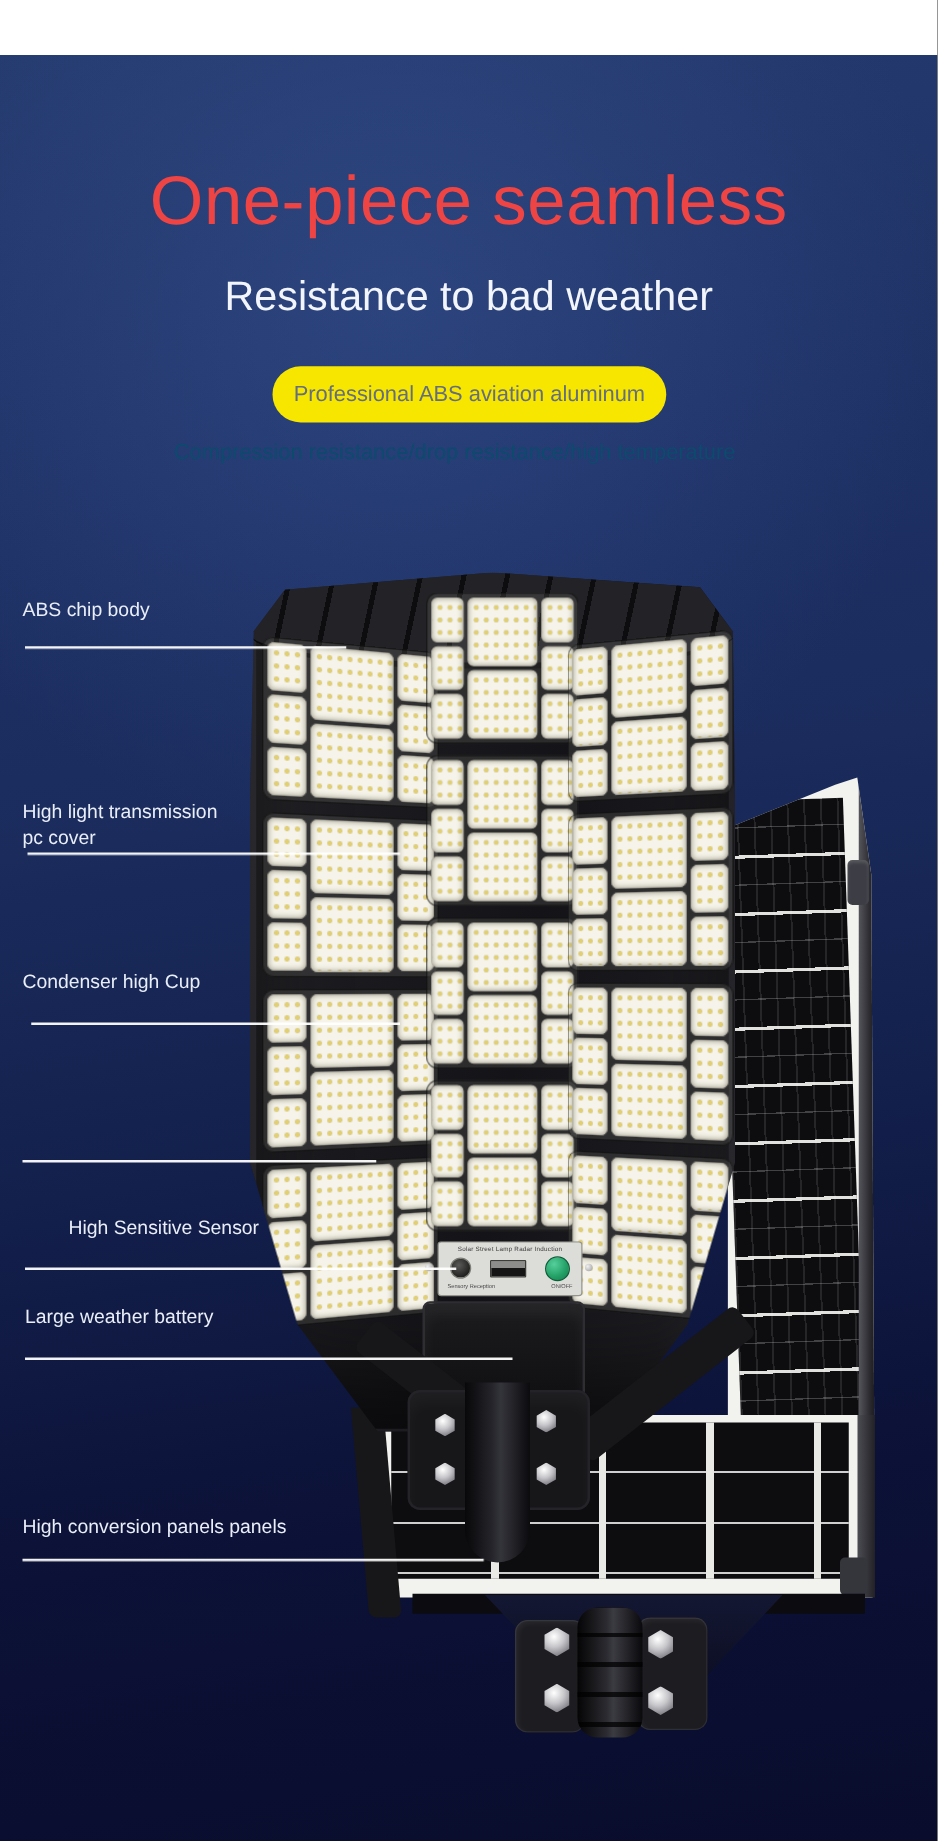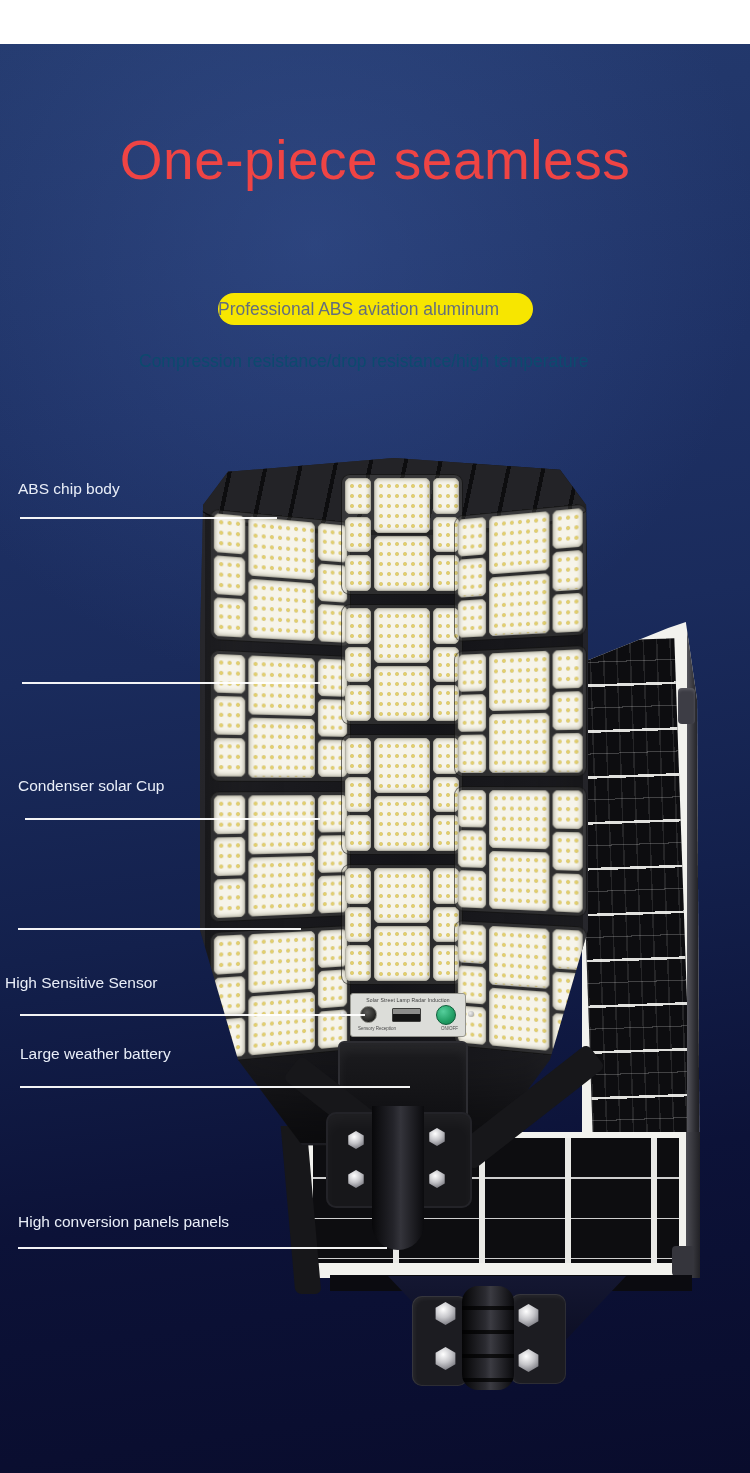--- a/index.html
+++ b/index.html
@@ -14,22 +14,22 @@
     background:
       radial-gradient(95% 50% at 42% 14%, rgba(64,94,162,.38), rgba(64,94,162,0) 62%),
       linear-gradient(172deg,#243a6e 0%,#1e3165 26%,#1a2b5c 42%,#13204c 60%,#0c1238 78%,#090c2c 100%);
   }
 
   
   .title{position:absolute;left:0;top:128px;width:750px;text-align:center;
     color:#ef4444;font-size:55px;font-weight:400;letter-spacing:.5px;}
   .subtitle{position:absolute;left:0;top:218px;width:750px;text-align:center;
     color:#f2f5fb;font-size:33px;font-weight:400;}
-  .badge{position:absolute;left:218px;top:293px;width:315px;height:32px;
-    background:#f7e600;border-radius:23px;display:flex;align-items:center;
+  .badge{position:absolute;left:218px;top:293px;width:315px;height:45px;
+    background:#f7e600;border-radius:23px;display:flex;align-items:center;justify-content:center;
     color:#646e7c;font-size:17.5px;font-weight:500;}
   .desc{position:absolute;left:139px;top:351px;width:470px;
     color:#0c4a6e;font-size:17.5px;font-weight:500;line-height:1.22;}
 
   
   .callout-label{position:absolute;color:#e9eef8;font-size:15.5px;font-weight:500;line-height:1.35;z-index:9;}
   .callout-line{position:absolute;height:1.5px;background:#ffffff;opacity:.95;z-index:9;}
 
   
   .solar-right{position:absolute;left:582px;top:616px;width:118px;height:660px;z-index:1;
@@ -126,20 +126,21 @@
   .b5{left:434px;top:1302px;}.b6{left:517px;top:1304px;}.b7{left:434px;top:1347px;}.b8{left:517px;top:1349px;}
 </style>
 </head>
 <body>
 
 <div class="page">
   <div class="top-strip"></div>
   <div class="bg"></div>
 
   <div class="title">One-piece seamless</div>
+  <div class="subtitle">Resistance to bad weather</div>
   <div class="badge">
     <span>Professional ABS aviation aluminum</span>
   </div>
   <div class="desc">
     <span>Compression resistance/drop resistance/high temperature</span><br>
   </div>
 
   <div>
 
     <div class="solar-right">
@@ -390,28 +391,29 @@
     <div class="clamp-cyl"></div>
     <div class="bolt lg b5"></div>
     <div class="bolt lg b6"></div>
     <div class="bolt lg b7"></div>
     <div class="bolt lg b8"></div>
   </div>
 
   <div class="callout-label" style="left:18px;top:479px;width:200px;">ABS chip body</div>
   <div class="callout-line" style="left:20px;top:517px;width:257px;"></div>
 
+  <div class="callout-label" style="left:18px;top:640px;width:168px;">High light transmission pc cover</div>
   <div class="callout-line" style="left:22px;top:682px;width:298px;"></div>
 
-  <div class="callout-label" style="left:18px;top:776px;width:220px;">Condenser solar Cup</div>
+  <div class="callout-label" style="left:18px;top:776px;width:220px;">Condenser high Cup</div>
   <div class="callout-line" style="left:25px;top:818px;width:295px;"></div>
 
   <div class="callout-line" style="left:18px;top:928px;width:283px;"></div>
 
-  <div class="callout-label" style="left:5px;top:973px;width:230px;">High Sensitive Sensor</div>
+  <div class="callout-label" style="left:16px;top:973px;width:230px;text-align:center;">High Sensitive Sensor</div>
   <div class="callout-line" style="left:20px;top:1014px;width:345px;"></div>
 
   <div class="callout-label" style="left:20px;top:1044px;width:230px;">Large weather battery</div>
   <div class="callout-line" style="left:20px;top:1086px;width:390px;"></div>
 
   <div class="callout-label" style="left:18px;top:1212px;width:260px;">High conversion panels panels</div>
   <div class="callout-line" style="left:18px;top:1247px;width:369px;"></div>
 </div>
 
 </body></html>

